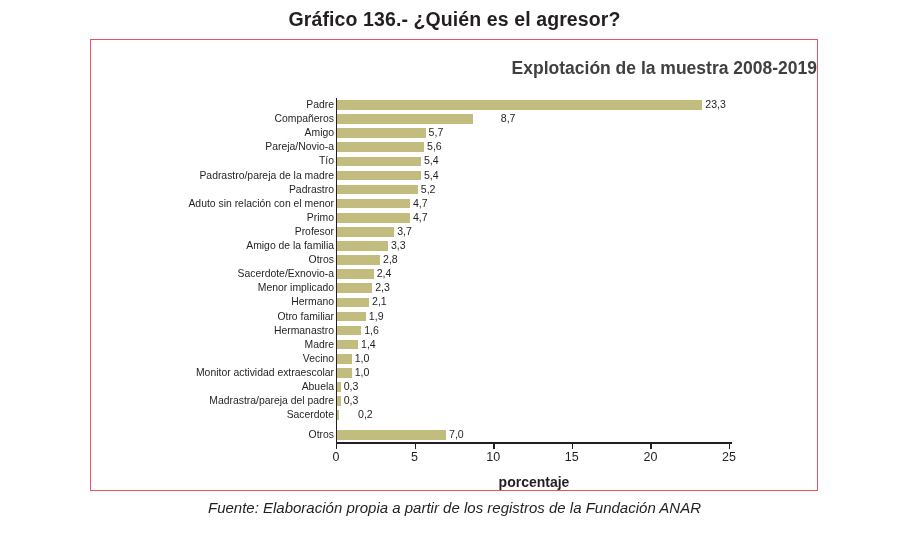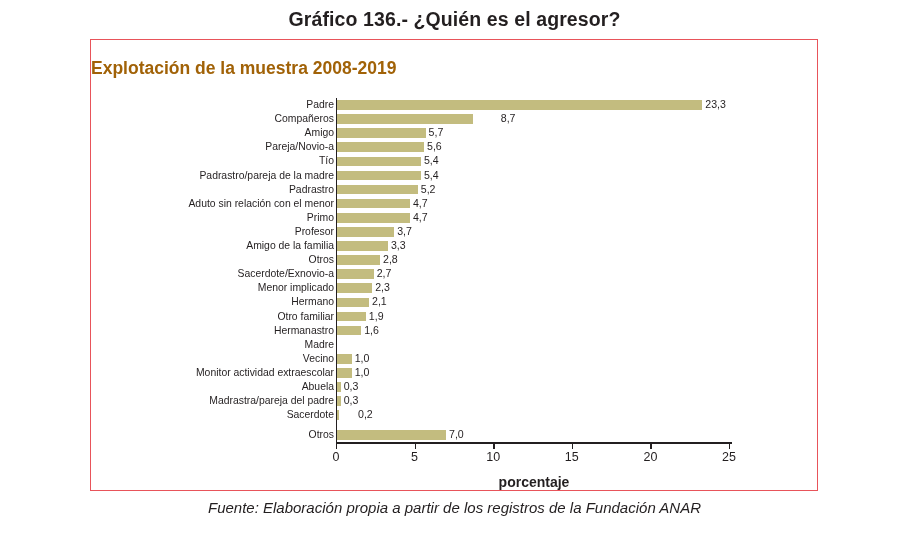--- a/index.html
+++ b/index.html
@@ -39,24 +39,24 @@
     height: 452px;
     border: 1.5px solid #e8545a;
     background: #ffffff;
     box-sizing: border-box;
   }
   #chart-subtitle {
     position: absolute;
     top: 18px;
     left: 0;
     width: 100%;
-    text-align: left;
+    text-align: right;
     font-size: 17.5px;
     font-weight: bold;
-    color: #a16207;
+    color: #404040;
   }
   #plot-area {
     position: absolute;
     left: 0;
     top: 58px;
     width: 100%;
     height: 380px;
   }
   
   .row {
@@ -236,21 +236,21 @@
             <div class="cat-label">Otros</div>
             <div class="bar-wrap">
               <div class="bar" style="width: 44.02px; background: rgb(195, 188, 127);"></div>
               <div class="val-label" style="left: 47.016px;">2,8</div>
             </div>
           </div>
           <div class="row" style="position: absolute; left: 0px; right: 0px; top: 169.2px;">
             <div class="cat-label">Sacerdote/Exnovio-a</div>
             <div class="bar-wrap">
               <div class="bar" style="width: 37.73px; background: rgb(195, 188, 127);"></div>
-              <div class="val-label" style="left: 40.728px;">2,7</div>
+              <div class="val-label" style="left: 40.728px;">2,4</div>
             </div>
           </div>
           <div class="row" style="position: absolute; left: 0px; right: 0px; top: 183.3px;">
             <div class="cat-label">Menor implicado</div>
             <div class="bar-wrap">
               <div class="bar" style="width: 36.16px; background: rgb(195, 188, 127);"></div>
               <div class="val-label" style="left: 39.156px;">2,3</div>
             </div>
           </div>
           <div class="row" style="position: absolute; left: 0px; right: 0px; top: 197.4px;">
@@ -269,20 +269,24 @@
           </div>
           <div class="row" style="position: absolute; left: 0px; right: 0px; top: 225.6px;">
             <div class="cat-label">Hermanastro</div>
             <div class="bar-wrap">
               <div class="bar" style="width: 25.15px; background: rgb(195, 188, 127);"></div>
               <div class="val-label" style="left: 28.152px;">1,6</div>
             </div>
           </div>
           <div class="row" style="position: absolute; left: 0px; right: 0px; top: 239.7px;">
             <div class="cat-label">Madre</div>
+            <div class="bar-wrap">
+              <div class="bar" style="width: 22.01px; background: rgb(195, 188, 127);"></div>
+              <div class="val-label" style="left: 25.008px;">1,4</div>
+            </div>
           </div>
           <div class="row" style="position: absolute; left: 0px; right: 0px; top: 253.8px;">
             <div class="cat-label">Vecino</div>
             <div class="bar-wrap">
               <div class="bar" style="width: 15.72px; background: rgb(195, 188, 127);"></div>
               <div class="val-label" style="left: 18.72px;">1,0</div>
             </div>
           </div>
           <div class="row" style="position: absolute; left: 0px; right: 0px; top: 267.9px;">
             <div class="cat-label">Monitor actividad extraescolar</div>

